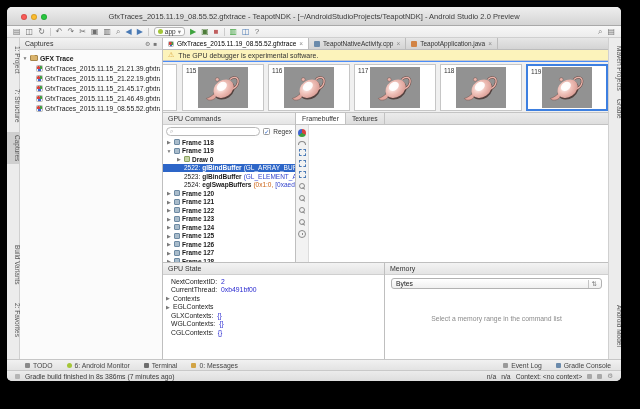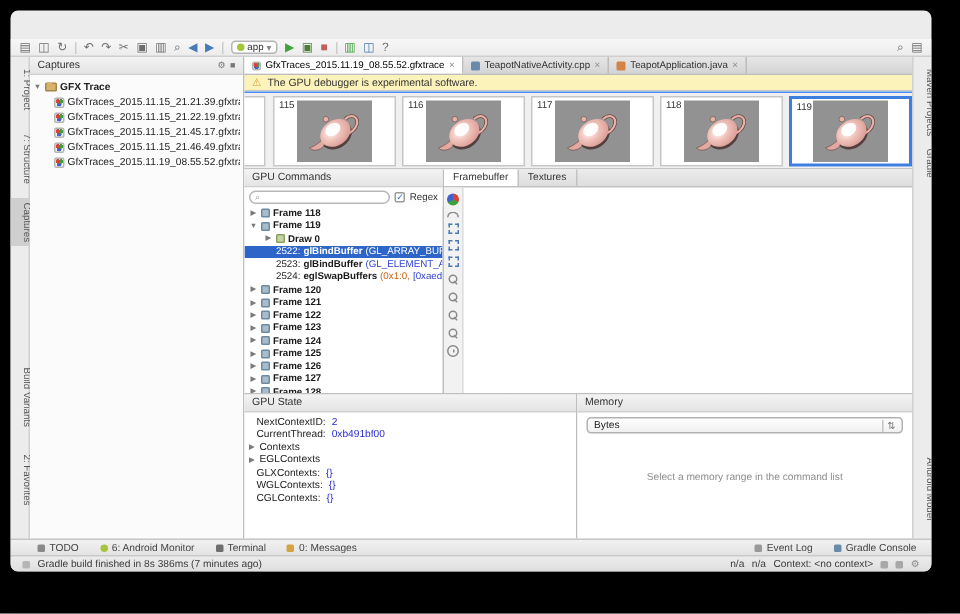--- a/index.html
+++ b/index.html
@@ -147,20 +147,26 @@
       <path d="M43 13 C51 6 59 10 57 19 C55.5 25 50 29 45 30" fill="none" stroke="#eab3aa" stroke-width="2.4"></path>
       <ellipse cx="32" cy="29" rx="19" ry="14.5" fill="url(#potg)" transform="rotate(-35 32 29)"></ellipse>
       <circle cx="21" cy="13" r="3.2" fill="#eab3aa" stroke="#6b4a45" stroke-width="0.7"></circle>
       <ellipse cx="29" cy="25" rx="9.5" ry="7" fill="#ffffff" opacity="0.92" transform="rotate(-35 29 25)"></ellipse>
     </g>
   </defs>
 </svg>
 
 <div class="window">
 
+  <div class="titlebar">
+    <span class="tl" style="left:14px;background:#fc5b57"></span>
+    <span class="tl" style="left:24px;background:#fdbc2e"></span>
+    <span class="tl" style="left:34px;background:#28c83f"></span>
+    <div class="title-text">GfxTraces_2015.11.19_08.55.52.gfxtrace - TeapotNDK - [~/AndroidStudioProjects/TeapotNDK] - Android Studio 2.0 Preview</div>
+  </div>
 
   <div class="toolbar">
     <span class="tbi">▤</span>
     <span class="tbi">◫</span>
     <span class="tbi">↻</span>
     <span class="tb-sep"></span>
     <span class="tbi">↶</span>
     <span class="tbi">↷</span>
     <span class="tbi">✂</span>
     <span class="tbi">▣</span>

